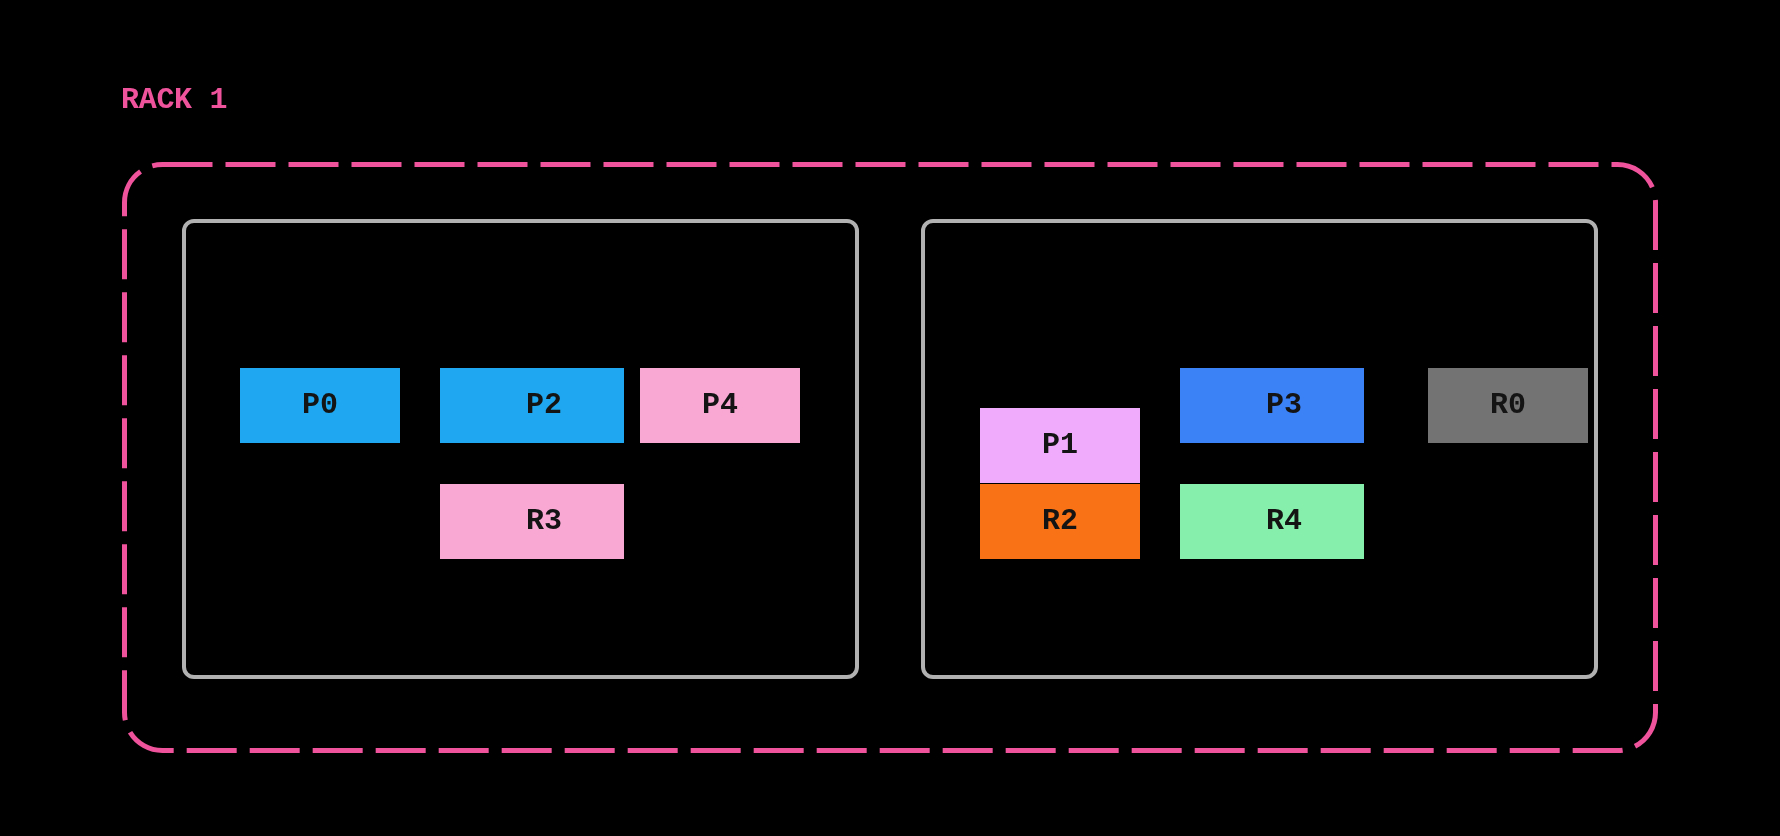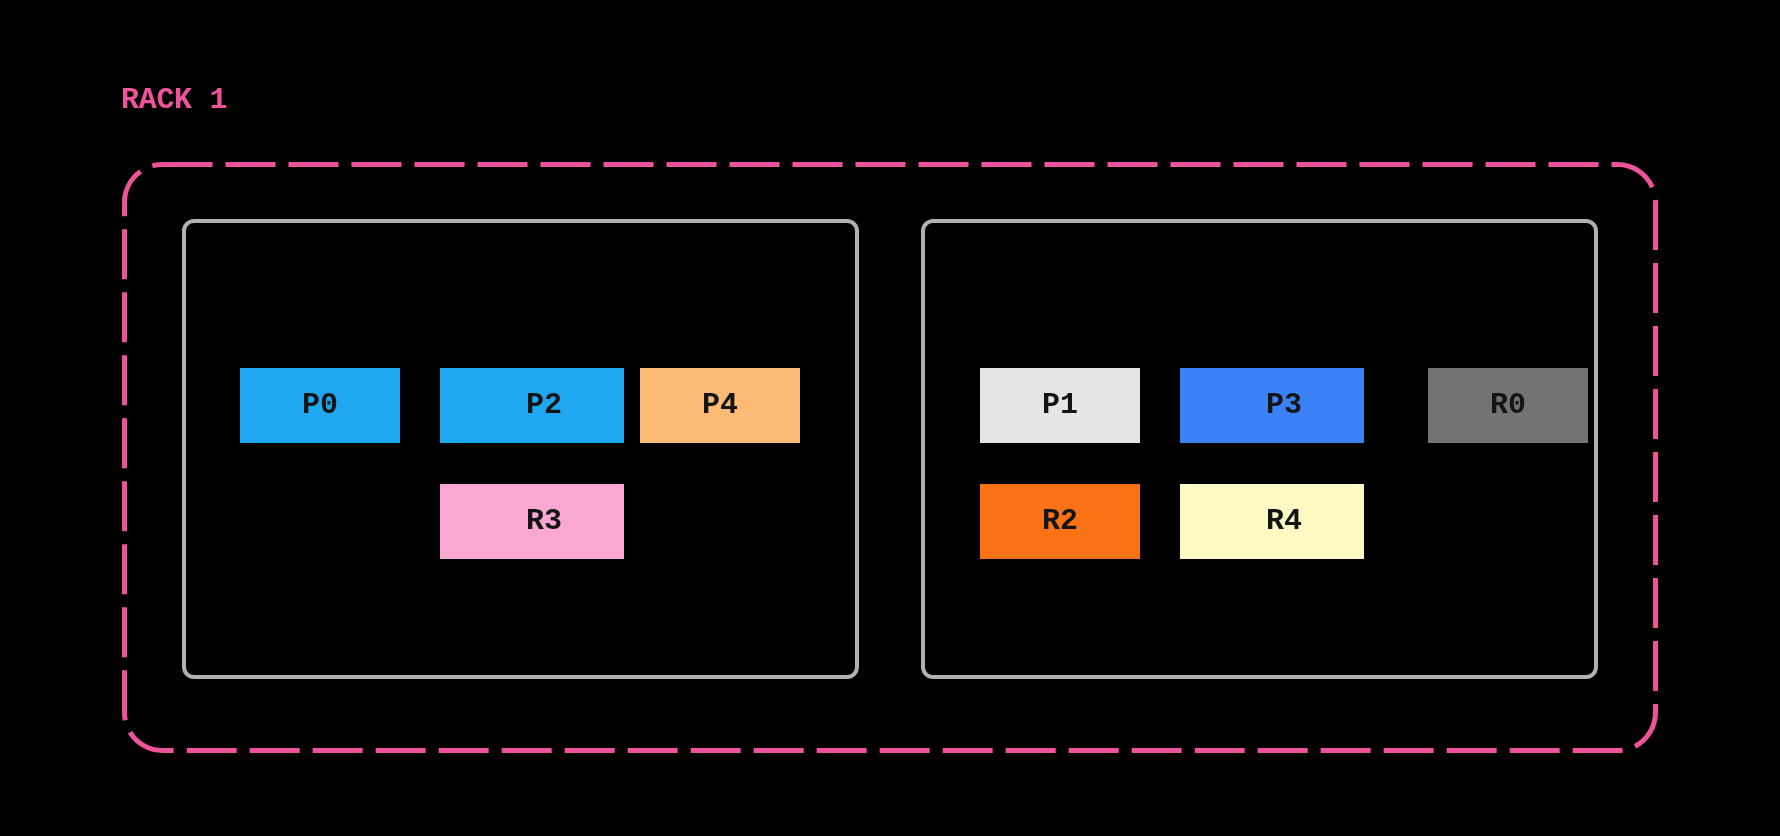--- a/index.html
+++ b/index.html
@@ -76,25 +76,25 @@
 
   <div class="rack-label" style="color: rgb(239, 83, 155);">RACK 1</div>
 
   <svg class="rack-border-svg" viewBox="0 0 1780 836">
     <rect x="124.5" y="164.5" width="1531" height="586" rx="38" ry="38" fill="none" stroke="#EF539B" stroke-width="5" stroke-dasharray="50 13" style="stroke: rgb(239, 83, 155);"></rect>
   </svg>
 
   <div class="node left" style="border-color: rgb(177, 177, 177);">
     <div class="slot c0 r0" style="background-color: rgb(31, 168, 241);">P0</div>
     <div class="slot c1 r0" style="background-color: rgb(31, 168, 241);">P2</div>
-    <div class="slot c2 r0" style="background-color: #fdba74;">P4</div>
+    <div class="slot c2 r0" style="background-color: #f9a8d4;">P4</div>
     <div class="slot c1 r1" style="background-color: #f9a8d4;">R3</div>
   </div>
 
   <div class="node right" style="border-color: rgb(177, 177, 177);">
-    <div class="slot c0 r0" style="background-color: #e5e5e5;">P1</div>
+    <div class="slot c0 r0" style="background-color: #f0abfc; margin-top: 40px;">P1</div>
     <div class="slot c1 r0" style="background-color: #3b82f6;">P3</div>
     <div class="slot c2 r0" style="background-color: #737373; margin-left: 48px;">R0</div>
     <div class="slot c0 r1" style="background-color: #f97316;">R2</div>
-    <div class="slot c1 r1" style="background-color: #fef9c3;">R4</div>
+    <div class="slot c1 r1" style="background-color: #86efac;">R4</div>
   </div>
 
 </div>
 
 </body></html>

